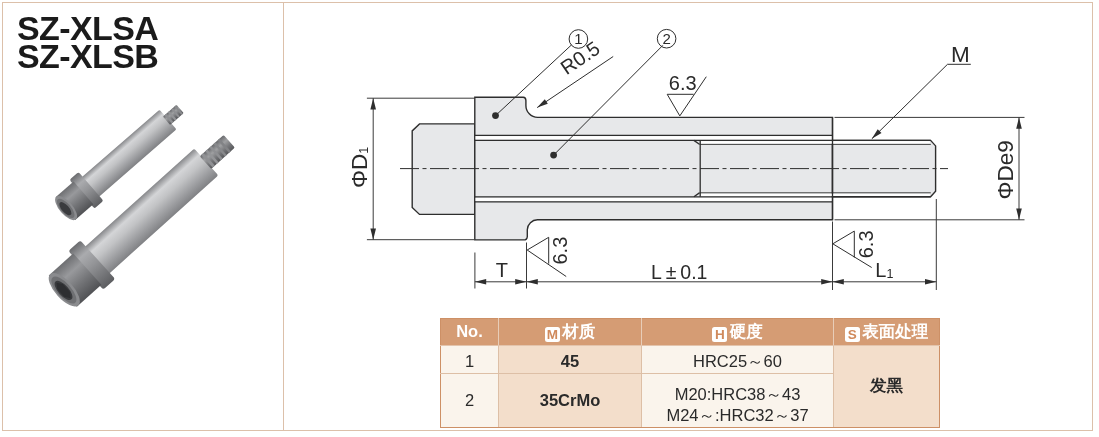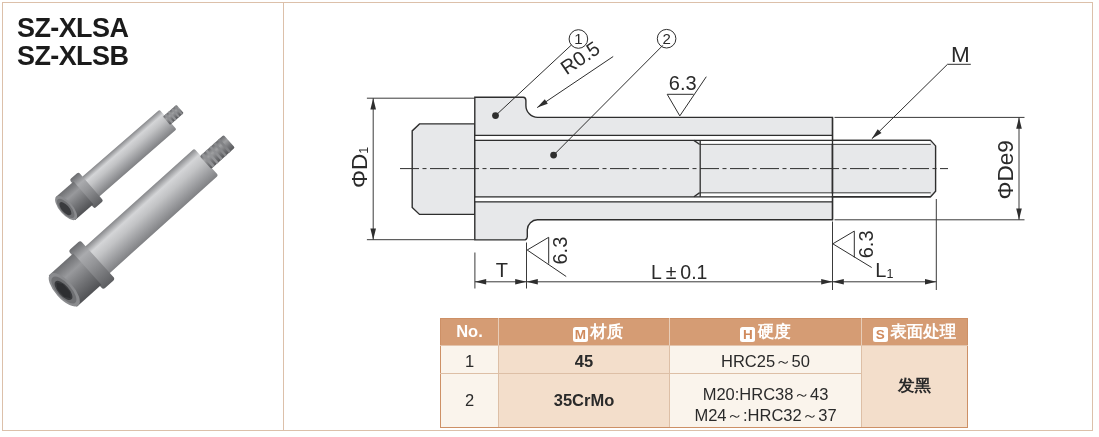--- a/index.html
+++ b/index.html
@@ -1,30 +1,30 @@
 <!DOCTYPE html>
 <html><head>
 <meta charset="utf-8">
 <style>
   html,body{margin:0;padding:0;}
   body{width:1099px;height:437px;position:relative;background:#ffffff;
        font-family:"Liberation Sans", sans-serif;overflow:hidden;}
   #frame{position:absolute;left:2px;top:2px;width:1089px;height:427px;
          border:1px solid #dcc0aa;}
   #divider{position:absolute;left:283px;top:3px;width:1px;height:427px;background:#dcc0aa;}
-  #title{position:absolute;left:17px;top:13.5px;font-size:27px;font-weight:bold;
+  #title{position:absolute;left:17px;top:13.5px;font-size:34px;font-weight:bold;
          color:#1b1b1b;line-height:28.8px;letter-spacing:-0.6px;}
   
   #tblwrap{position:absolute;left:440px;top:318px;}
   table{border-collapse:collapse;table-layout:fixed;}
   td{padding:0;text-align:center;vertical-align:middle;
      font-size:16.5px;color:#2a2a2a;border:1px solid #ddbfa6;}
   tr.hd td{background:#d59c74;color:#ffffff;font-weight:bold;font-size:16.5px;height:25.5px;
            border:1px solid #e8cdb8;border-top:1.5px solid #cd9066;border-bottom:1.5px solid #e3c4ac;}
-  td.c1{width:57px;}td.c2{width:142px;padding-left:28px;}td.c3{width:191px;}td.c4{width:105px;}
+  td.c1{width:57px;}td.c2{width:142px;}td.c3{width:191px;}td.c4{width:105px;}
   tr.hd td.c1{border-left:1.5px solid #cd9066;}
   tr.hd td.c4{border-right:1.5px solid #cd9066;margin-top:40px;}
   td.cream{background:#faf4ec;}
   td.pink{background:#f3decb;font-weight:bold;}
   .ltr{border-left:1.5px solid #cd9066 !important;}
   .rtr{border-right:1.5px solid #cd9066 !important;margin-top:24px;}
   .btr{border-bottom:1.5px solid #cd9066 !important;}
   .ic{display:inline-block;width:15px;height:15px;background:#ffffff;color:#d08a5c;
       border-radius:2.5px;font-size:13.5px;line-height:15px;font-weight:bold;
       text-align:center;vertical-align:-2.5px;margin-right:2.5px;}
@@ -190,21 +190,21 @@
   <tbody>
         <tr class="hd">
     <td class="c1">No.</td>
     <td class="c2"><span class="ic">M</span>材质</td>
     <td class="c3"><span class="ic">H</span>硬度</td>
     <td class="c4"><span class="ic">S</span>表面处理</td>
   </tr>
   <tr style="height:26px;">
     <td class="cream ltr" style="padding-top:5px;">1</td>
     <td class="pink" style="padding-top:5px;">45</td>
-    <td class="cream" style="padding-top:5px;">HRC25～50</td>
+    <td class="cream" style="padding-top:5px;">HRC25～60</td>
     <td class="pink rtr btr" rowspan="2" style="vertical-align:middle;">发黑</td>
   </tr>
   <tr style="height:48px;">
     <td class="cream ltr btr">2</td>
     <td class="pink btr">35CrMo</td>
     <td class="cream btr" style="line-height:21.8px;padding-top:10px;">M20:HRC38～43<br>M24～:HRC32～37</td>
   </tr>
 </tbody>
     </table>
 </div>

